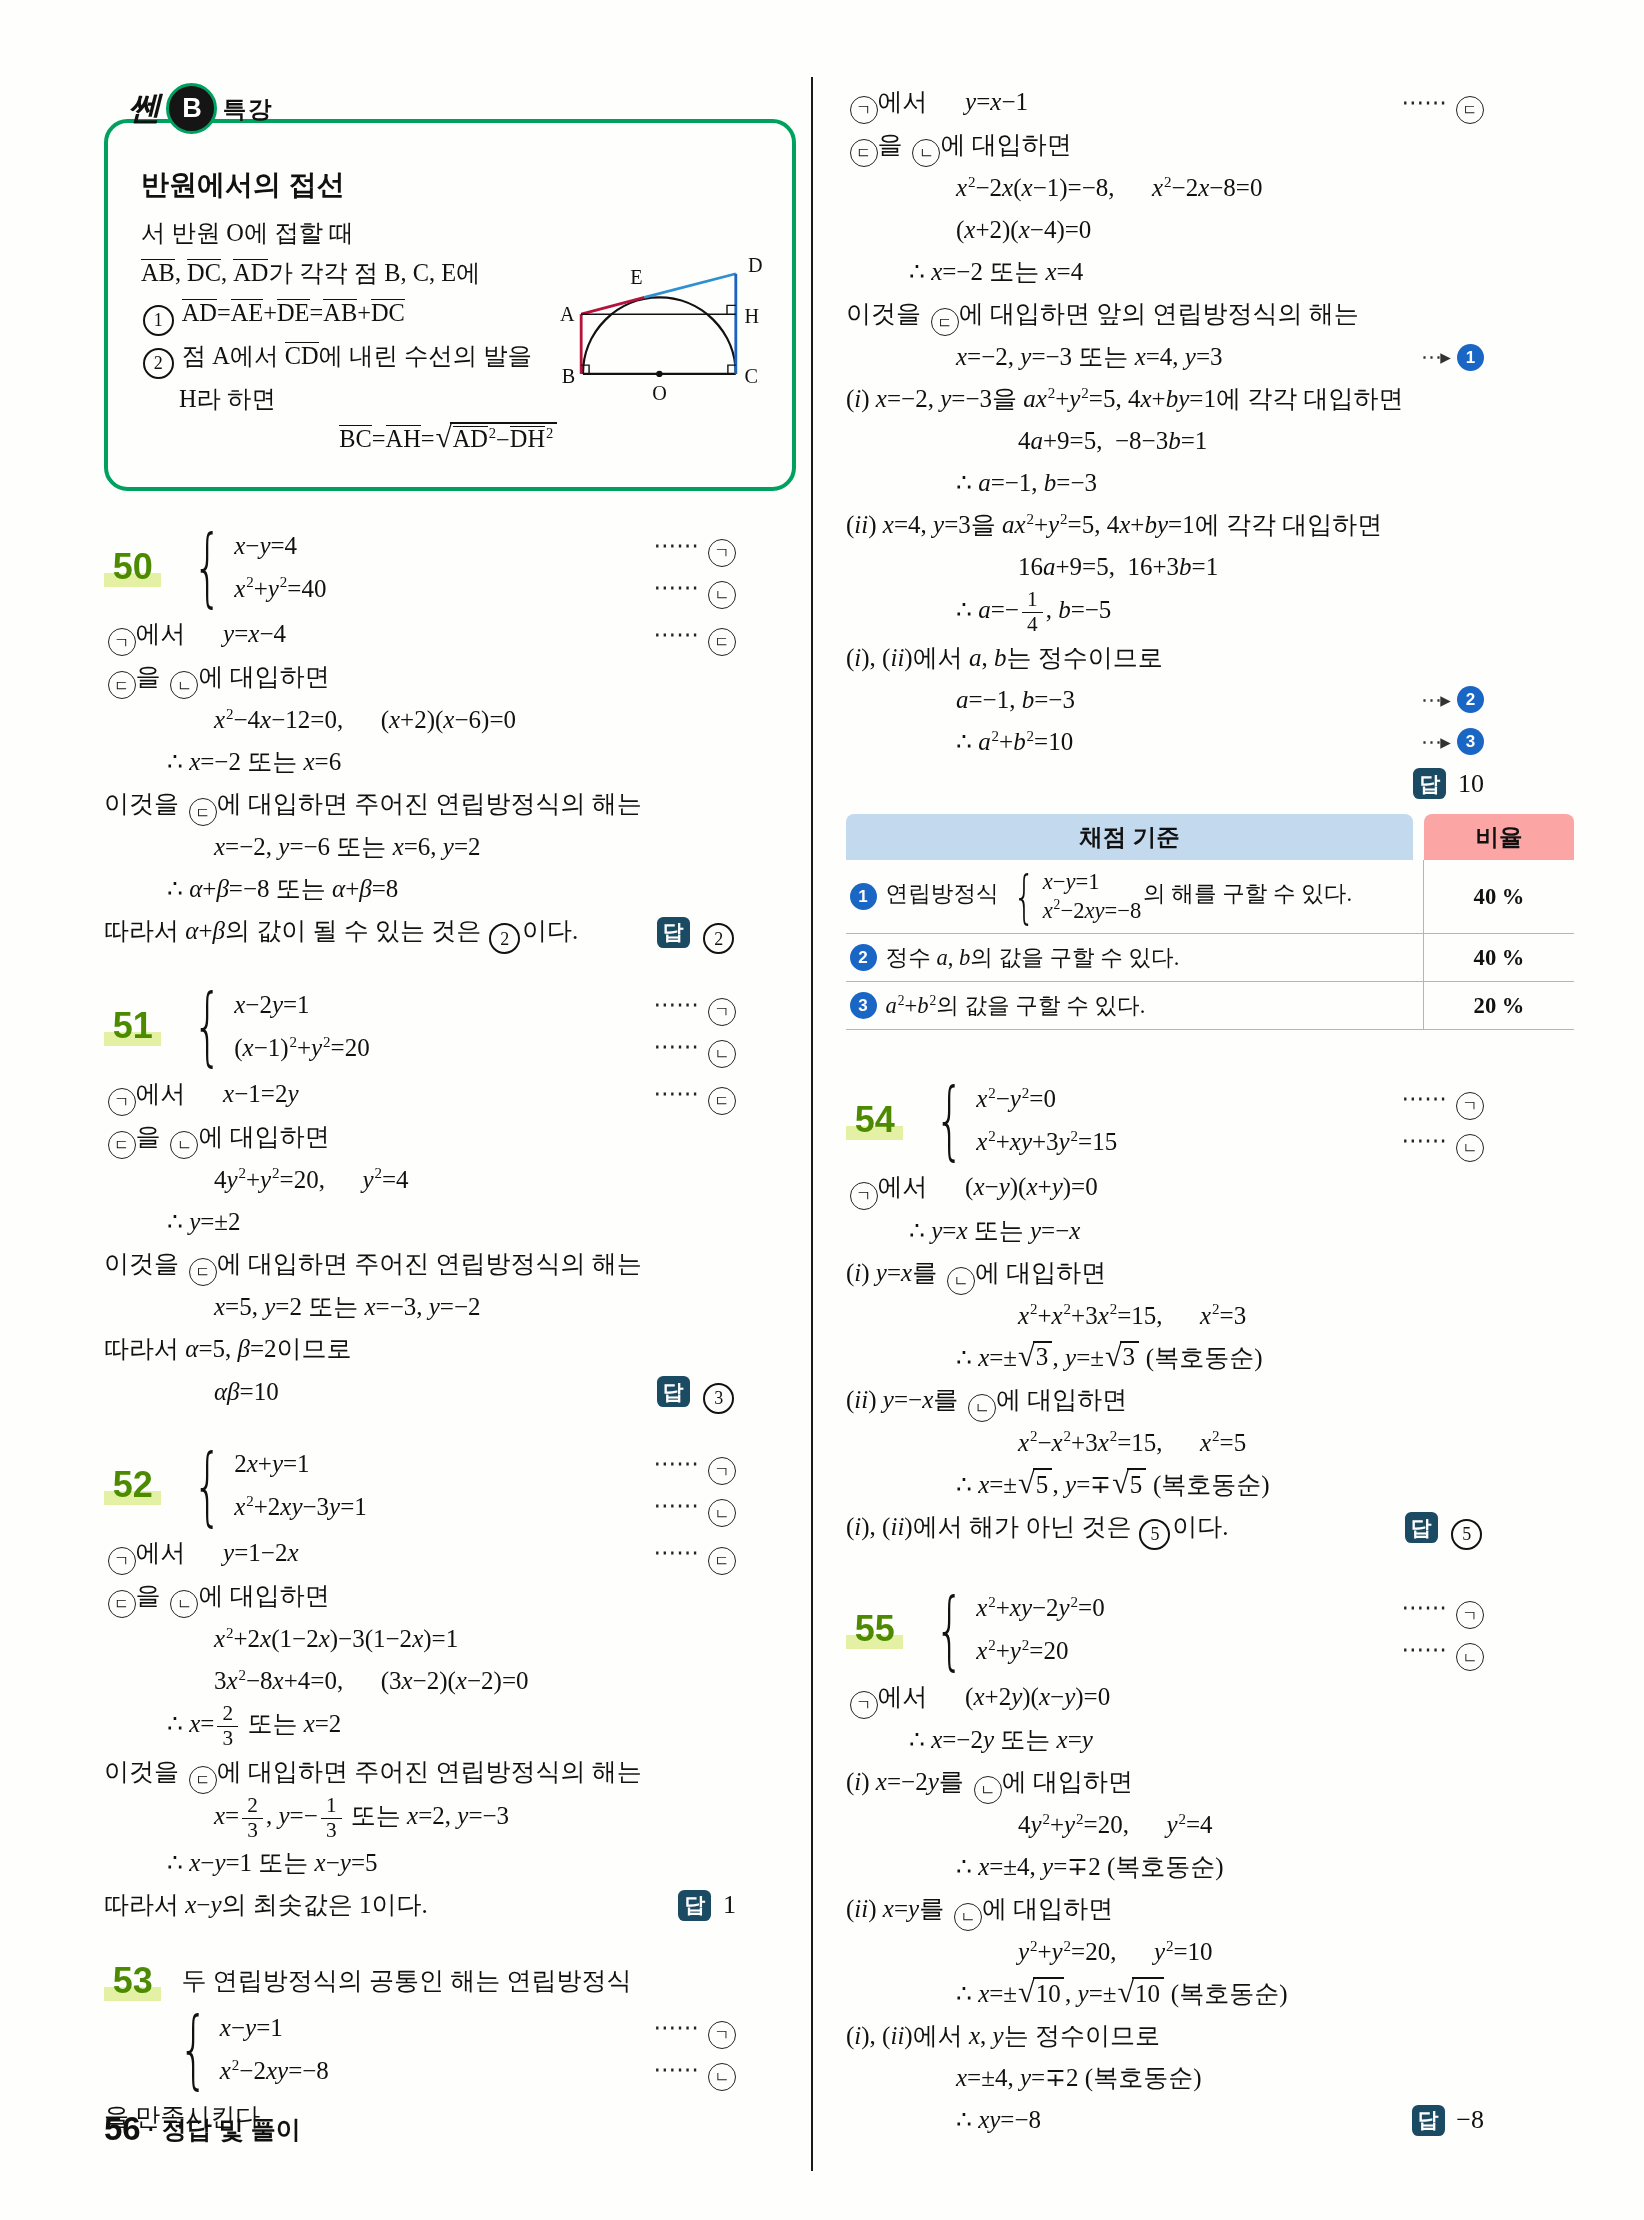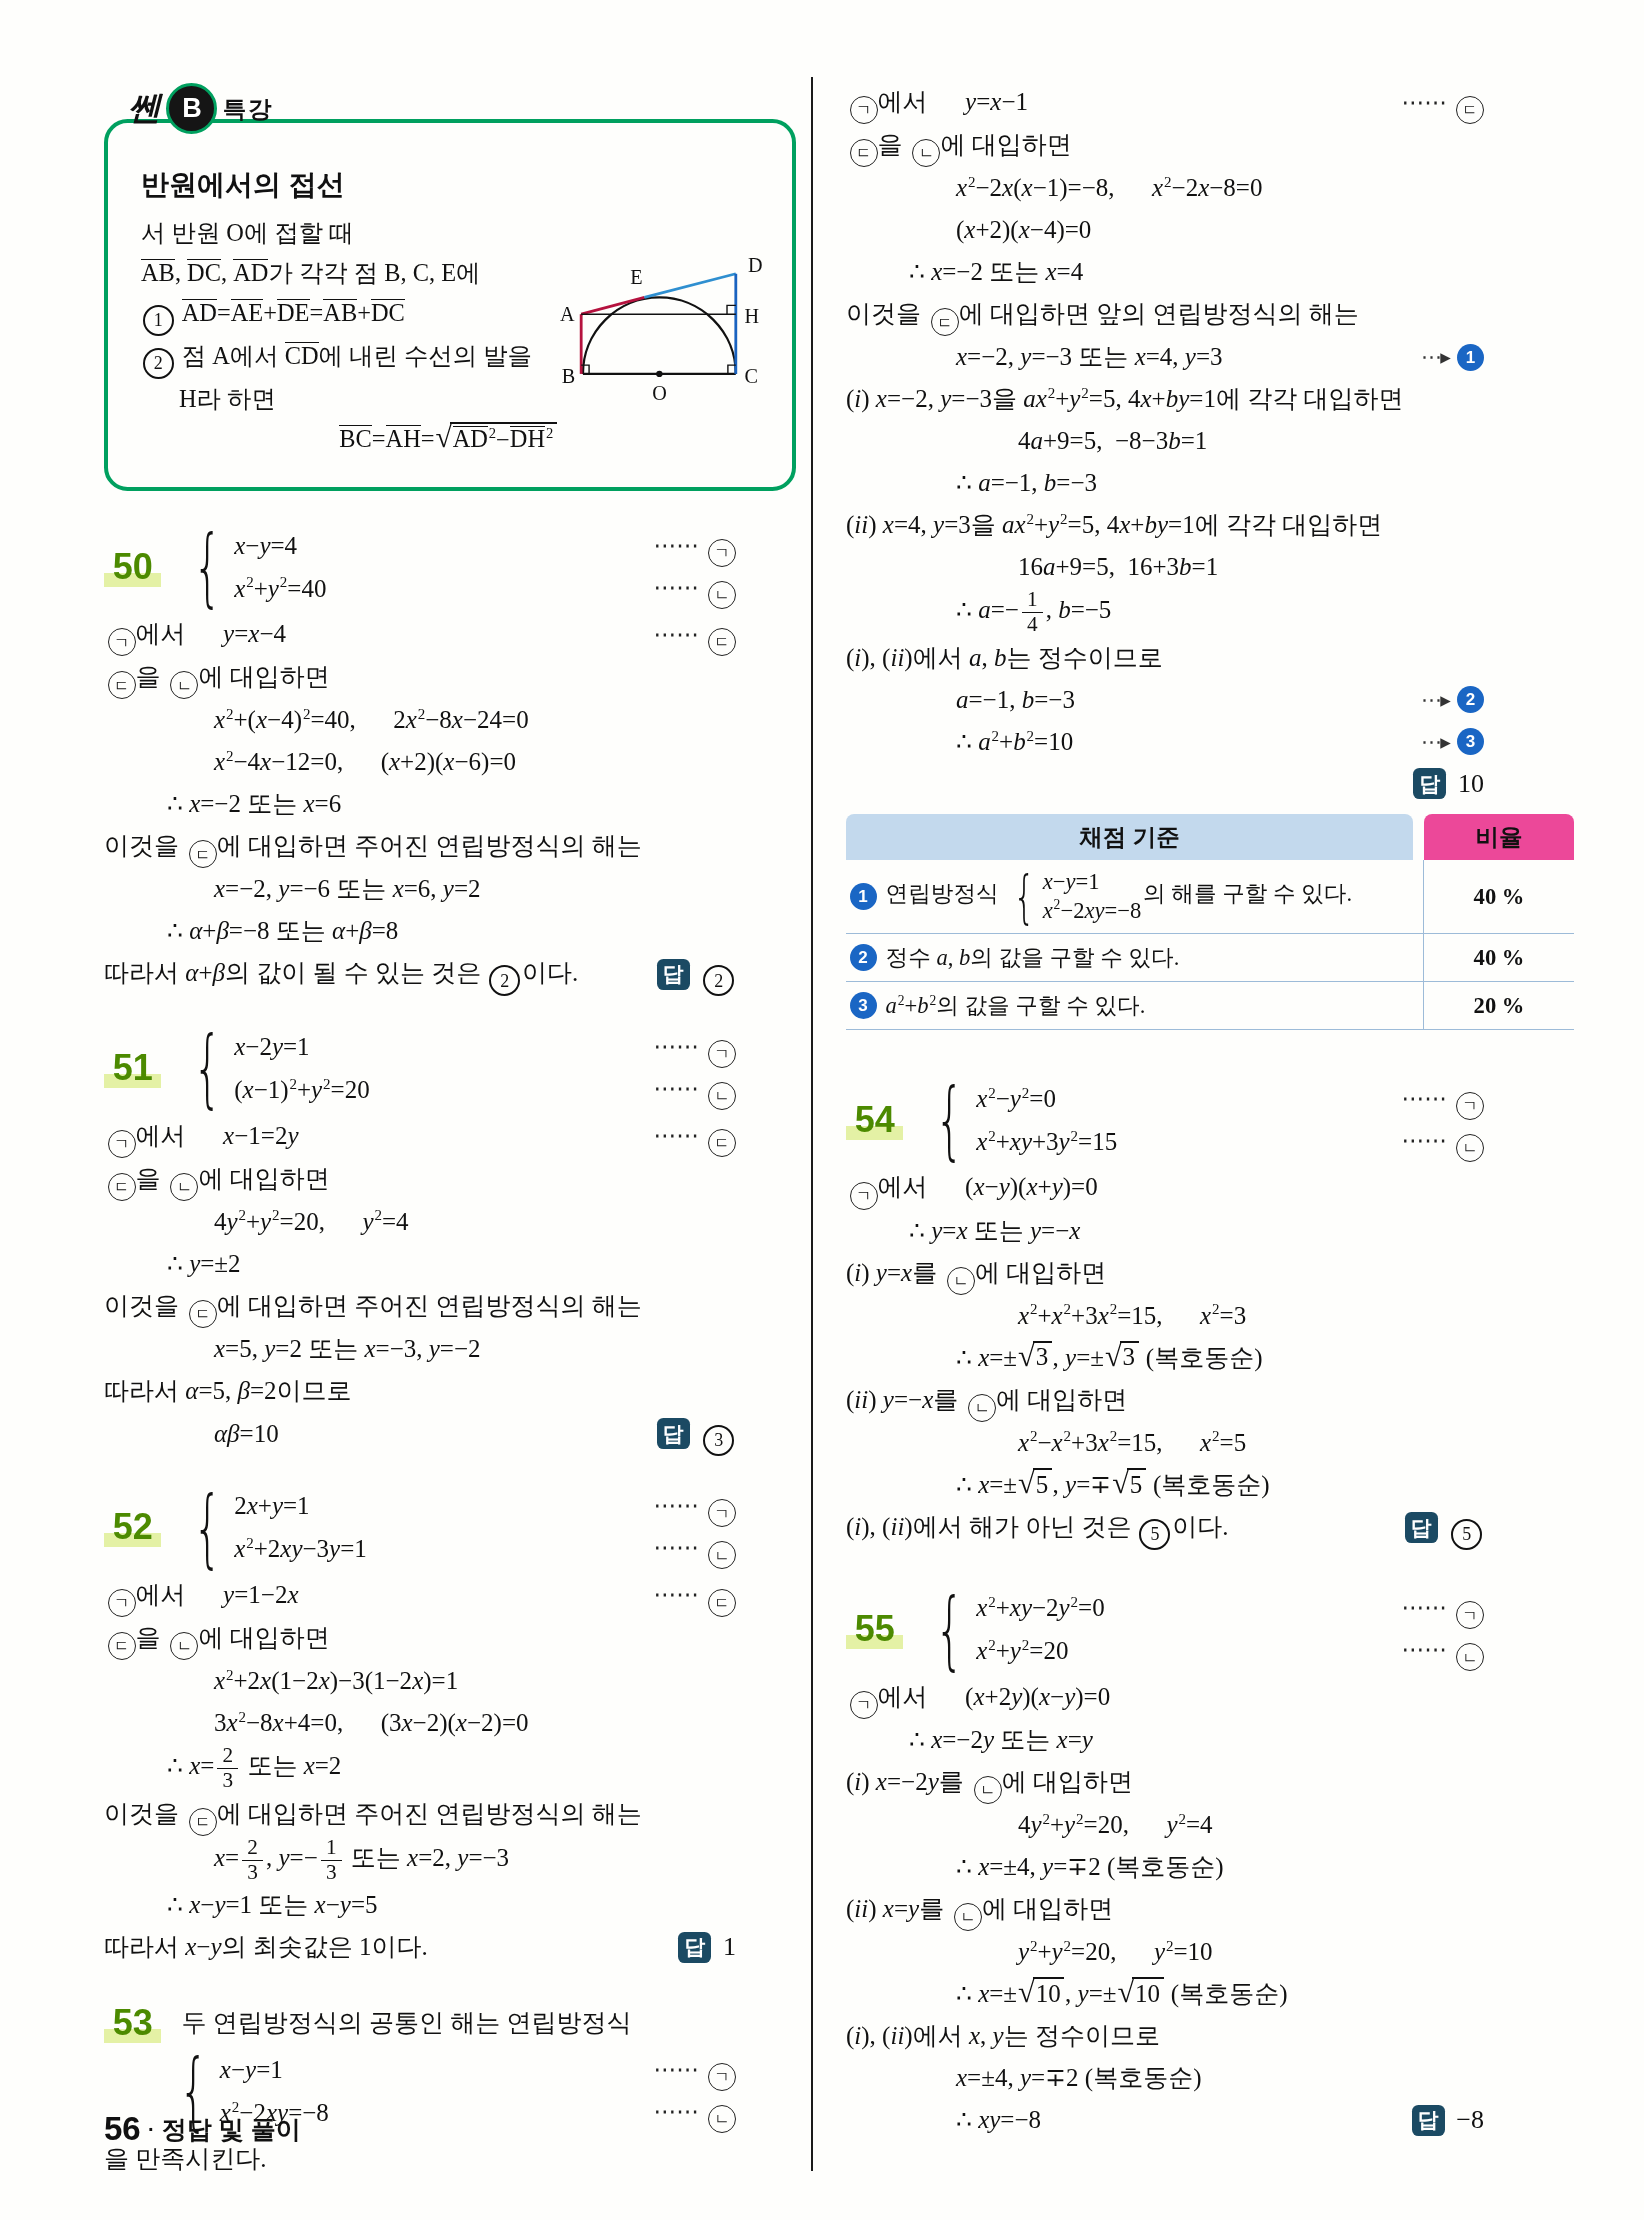--- a/index.html
+++ b/index.html
@@ -91,21 +91,21 @@
   .box-lines{width:457px;}
   .box-lines .bind1{padding-left:38px;}
   .box-lines .bcenter{width:615px;justify-content:center;}
   .diagram{position:absolute;top:101px;right:7.2px;width:246px;height:190px;}
   .diagram text{font-size:23px;font-family:"Liberation Serif",serif;fill:#111;}
 
   
   .rubric{margin:9px 0 0 0;width:100%;font-size:22.6px;}
   .rhead{display:flex;gap:11px;font-family:"Liberation Sans","DejaVu Sans",sans-serif;font-weight:bold;}
   .rh1{flex:1;background:#c3d9ed;border-radius:8.1px 8.1px 0 0;text-align:center;padding:7.2px 0;font-size:23.5px;}
-  .rh2{width:150px;background:#ec4899;border-radius:8.1px 8.1px 0 0;text-align:center;padding:7.2px 0;font-size:23.5px;flex:none;}
+  .rh2{width:150px;background:#fca5a5;border-radius:8.1px 8.1px 0 0;text-align:center;padding:7.2px 0;font-size:23.5px;flex:none;}
   .rrow{display:flex;align-items:stretch;border-bottom:1.8px solid #9dbbd8;}
   .rrow .rcc{flex:1;display:flex;align-items:center;gap:9px;padding:8.1px 5.4px 8.1px 3.6px;}
   .rrow .rcc .rtext{white-space:pre;}
   .rrow .pct{width:150px;flex:none;border-left:1.8px solid #9dbbd8;display:flex;align-items:center;
              justify-content:center;font-weight:bold;font-size:22.6px;}
 
   
   .footer{position:absolute;left:104px;top:2110px;display:flex;align-items:center;
           font-family:"Liberation Sans","DejaVu Sans",sans-serif;font-weight:bold;}
   .fpage{font-size:33px;}
@@ -192,23 +192,20 @@
         </div>
         <div class="line">
           <span class="c"><span class="cg">ㄱ</span>에서      <i>y</i>=<i>x</i>−4</span>
           <span class="sp"></span>
           <span class="rmark">⋯⋯ <span class="cg">ㄷ</span></span>
         </div>
         <div class="line">
           <span class="c"><span class="cg">ㄷ</span>을 <span class="cg">ㄴ</span>에 대입하면</span>
         </div>
         <div class="line ind2">
-          <span class="c"><i>x</i><sup>2</sup>+(<i>x</i>−4)<sup>2</sup>=40,      2<i>x</i><sup>2</sup>−8<i>x</i>−24=0</span>
-        </div>
-        <div class="line ind2">
           <span class="c"><i>x</i><sup>2</sup>−4<i>x</i>−12=0,      (<i>x</i>+2)(<i>x</i>−6)=0</span>
         </div>
         <div class="line ind1">
           <span class="c">∴ <i>x</i>=−2 또는 <i>x</i>=6</span>
         </div>
         <div class="line">
           <span class="c">이것을 <span class="cg">ㄷ</span>에 대입하면 주어진 연립방정식의 해는</span>
         </div>
         <div class="line ind2">
           <span class="c"><i>x</i>=−2, <i>y</i>=−6 또는 <i>x</i>=6, <i>y</i>=2</span>

